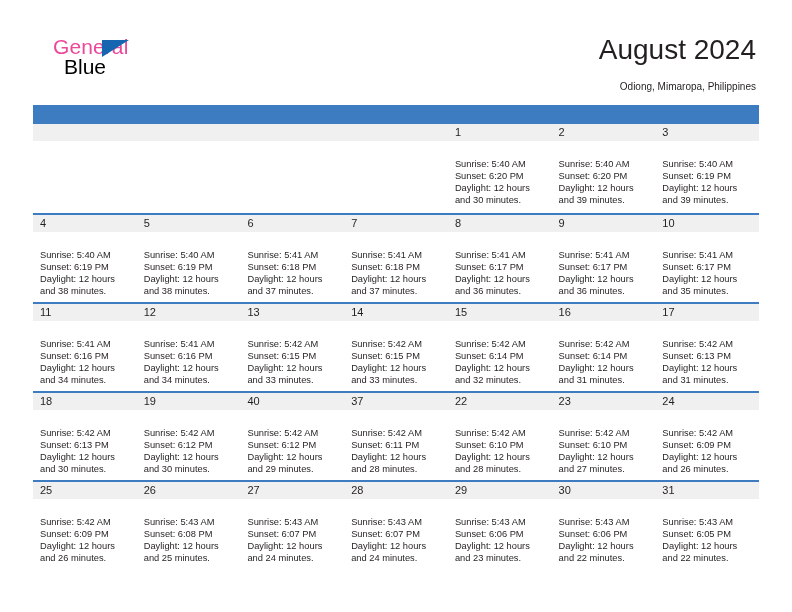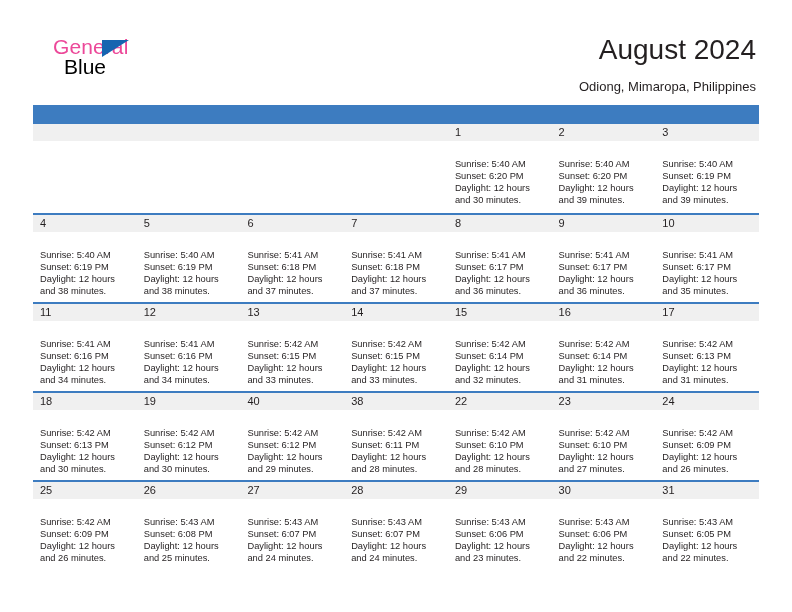--- a/index.html
+++ b/index.html
@@ -66,21 +66,21 @@
     font-size: 28px;
     color: #231f20;
     white-space: nowrap;
     font-weight: normal;
     line-height: 34px;
   }
   .subtitle {
     position: absolute;
     right: 36px;
     top: 79px;
-    font-size: 13px;
+    font-size: 10px;
     color: #231f20;
     text-align: right;
     white-space: nowrap;
     line-height: 16px;
   }
 
   
   .calendar {
     position: absolute;
     left: 33px;
@@ -355,21 +355,21 @@
           <div class="cell">
             <div class="daynum-band">40</div>
             <div class="details">
               <div>Sunrise: 5:42 AM</div>
               <div>Sunset: 6:12 PM</div>
               <div>Daylight: 12 hours</div>
               <div>and 29 minutes.</div>
             </div>
           </div>
           <div class="cell">
-            <div class="daynum-band">38</div>
+            <div class="daynum-band">37</div>
             <div class="details">
               <div>Sunrise: 5:42 AM</div>
               <div>Sunset: 6:11 PM</div>
               <div>Daylight: 12 hours</div>
               <div>and 28 minutes.</div>
             </div>
           </div>
           <div class="cell">
             <div class="daynum-band">22</div>
             <div class="details">

